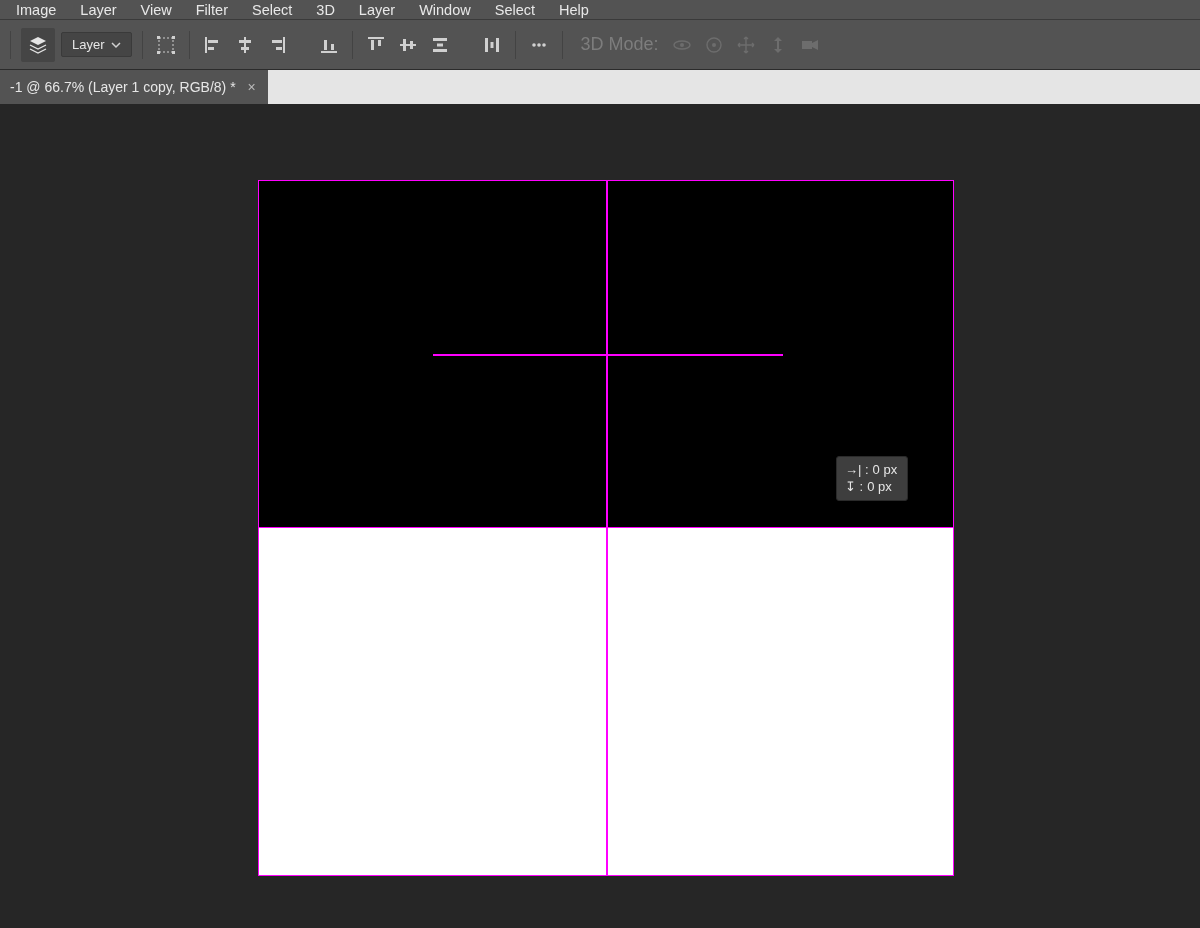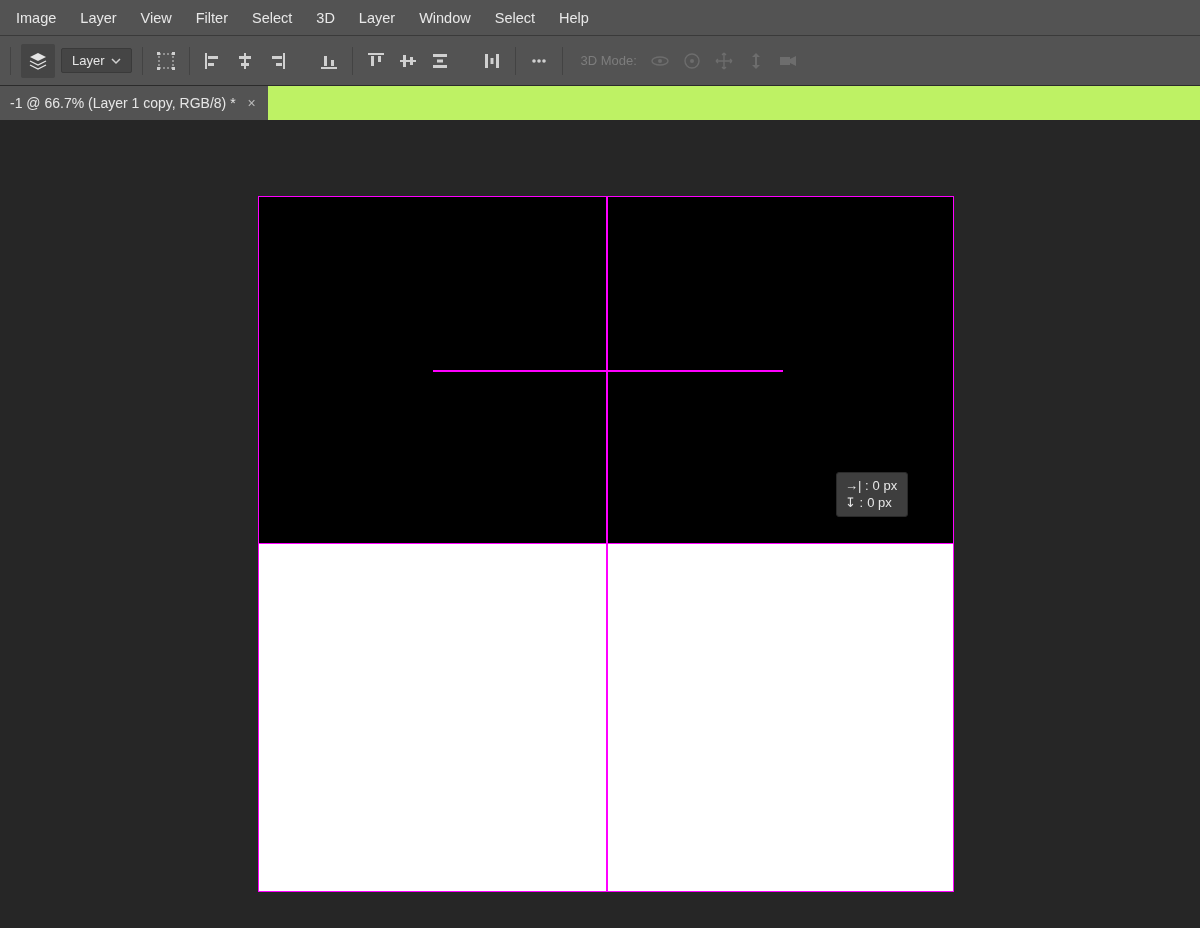--- a/index.html
+++ b/index.html
@@ -9,21 +9,21 @@
     font-size: 13px;
     color: #e6e6e6;
     width: 1200px;
     height: 928px;
     overflow: hidden;
     position: relative;
   }
 
   
   .menubar {
-    height: 36px;
+    height: 20px;
     background: #535353;
     display: flex;
     align-items: center;
     padding: 0 4px;
     border-bottom: 1px solid #3a3a3a;
   }
   .menubar .menu-item {
     padding: 4px 12px;
     color: #e8e8e8;
     font-size: 14.5px;
@@ -71,28 +71,28 @@
     height: 26px;
     display: flex;
     align-items: center;
     justify-content: center;
     color: #d0d0d0;
     border-radius: 2px;
   }
   .opt-icon.disabled { color: #6d6d6d; }
   .opt-label {
     color: #7d7d7d;
-    font-size: 13px;
+    font-size: 18px;
     margin: 0 4px 0 8px;
   }
 
   
   .tabbar {
     height: 34px;
-    background: #bef264;
+    background: #e5e5e5;
     display: flex;
     align-items: stretch;
   }
   .tab {
     background: #535353;
     display: flex;
     align-items: center;
     padding: 0 12px 0 10px;
     gap: 12px;
     font-size: 14px;

